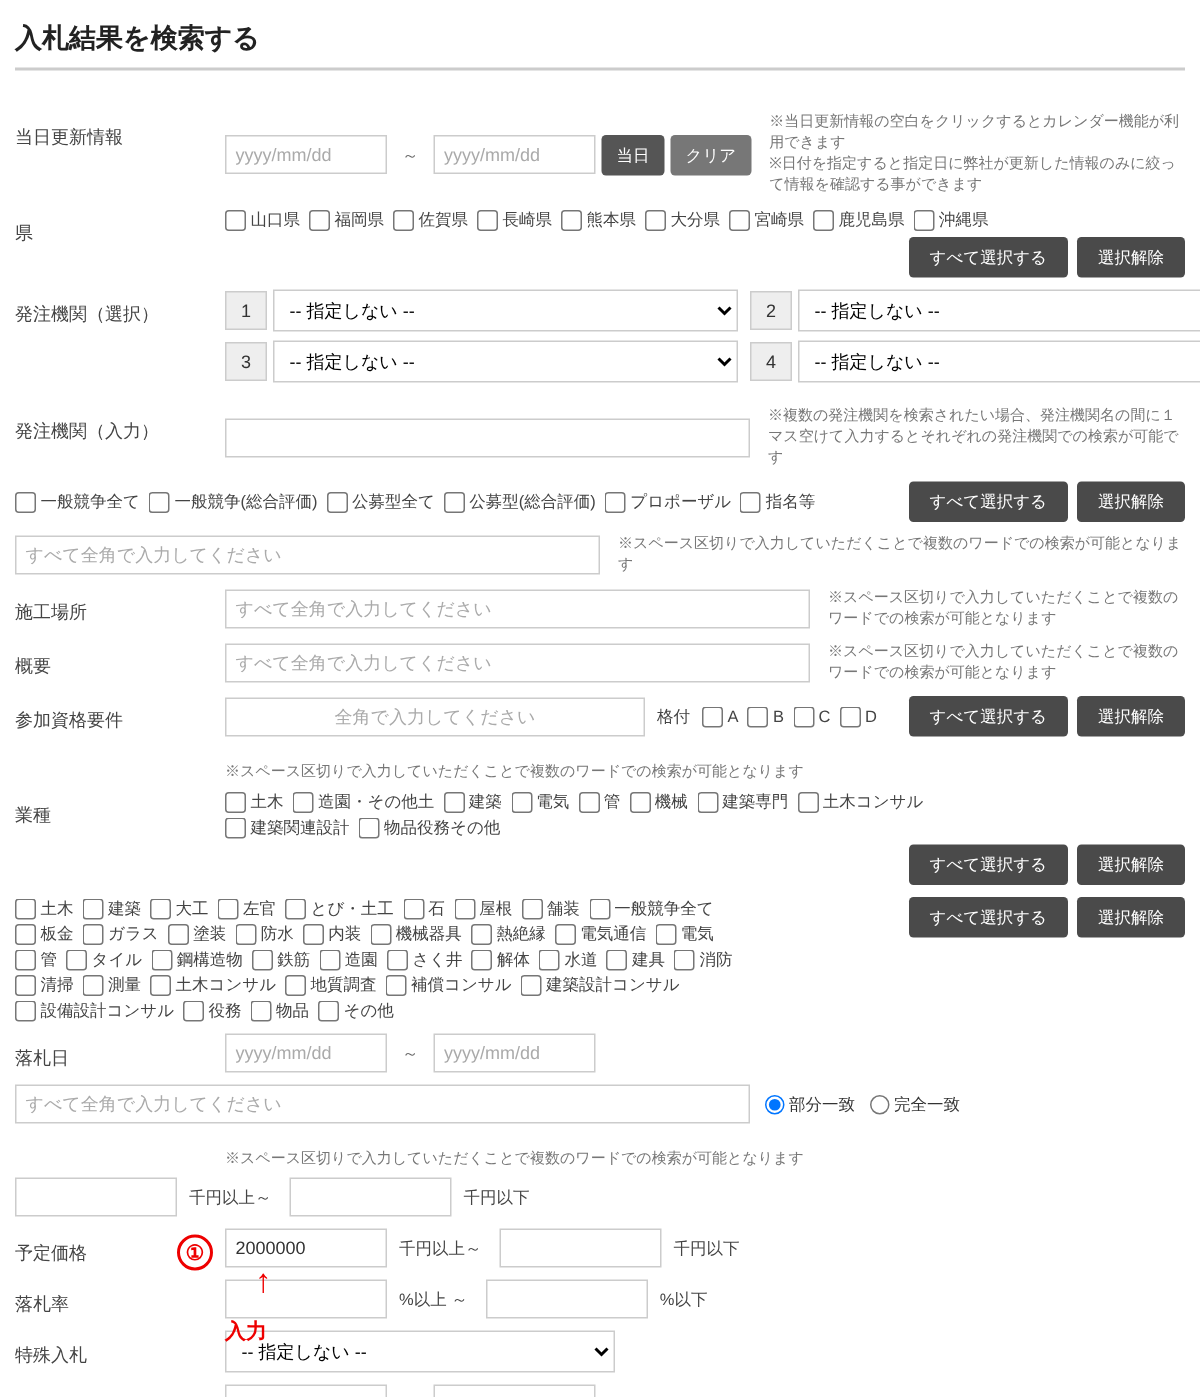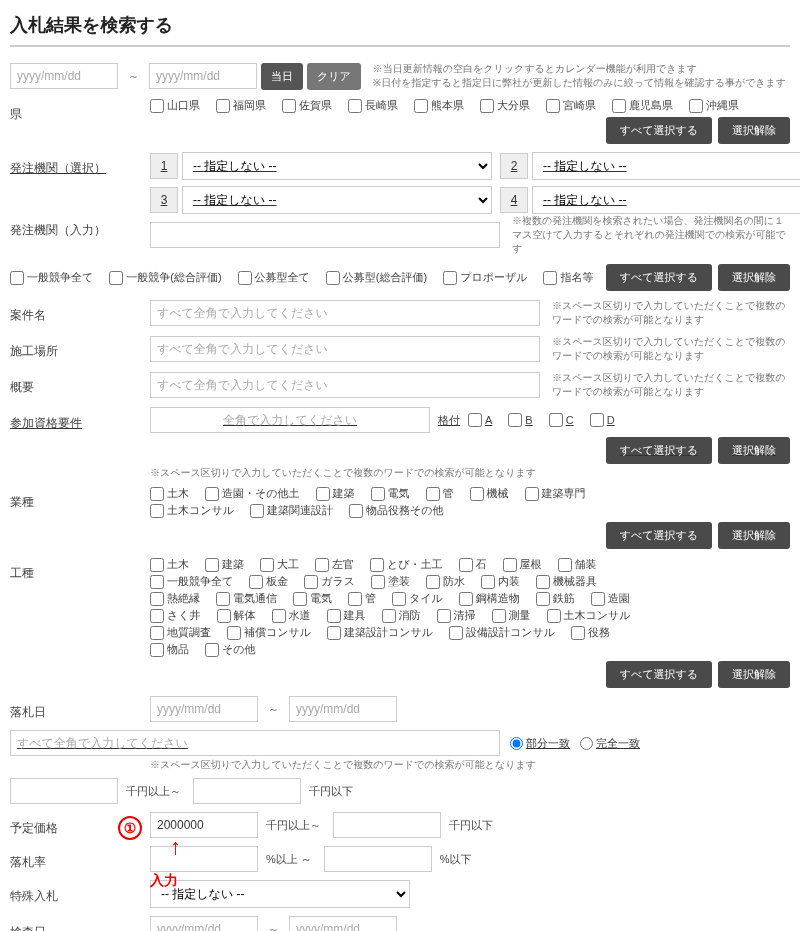--- a/index.html
+++ b/index.html
@@ -1,29 +1,29 @@
 <!DOCTYPE html>
 <html><head>
 <meta charset="utf-8">
 <style>
 * { box-sizing: border-box; margin: 0; padding: 0; }
 body { font-family: "Hiragino Kaku Gothic Pro", "Meiryo", sans-serif; font-size: 11px; color: #333; background: #fff; padding: 5px 10px; width: 800px; }
-h2 { font-size: 18px; font-weight: bold; border-bottom: 2px solid #ccc; padding: 8px 0; margin-bottom: 15px; color: #222; }
+h2 { font-size: 18px; font-weight: bold; border-bottom: 2px solid #ccc; padding: 8px 0; margin-bottom: 28px; color: #222; }
 .row { display: flex; align-items: flex-start; margin-bottom: 8px; }
-.row.tight { margin-bottom: 0; text-decoration: underline; }
+.row.tight { margin-bottom: 16px; }
 .label { width: 140px; flex-shrink: 0; padding-top: 8px; color: #444; font-size: 12px; }
 .content { flex: 1; display: flex; flex-wrap: wrap; align-items: center; gap: 4px; }
 input[type="text"] { border: 1px solid #ccc; padding: 5px 6px; font-size: 12px; color: #333; }
 input[type="text"]::placeholder { color: #aaa; }
 .date-input { width: 108px; }
 .tilde { padding: 0 6px; color: #666; }
 .btn-small { background: #555; color: #fff; border: none; padding: 6px 10px; border-radius: 3px; font-size: 11px; cursor: pointer; }
 .btn-dark { background: #4a4a4a; color: #fff; border: none; padding: 6px 14px; border-radius: 3px; font-size: 11px; cursor: pointer; }
 .note { font-size: 10px; color: #777; line-height: 1.4; }
-.checkbox-group { display: flex; flex-wrap: wrap; gap: 2px 12px; align-items: center; }
+.checkbox-group { display: flex; flex-wrap: wrap; gap: 2px 2px; align-items: center; }
 .cb-item { display: inline-flex; align-items: center; margin-right: 4px; }
 .cb-item input { margin-right: 3px; width: 14px; height: 14px; }
 .cb-item label { font-size: 11px; color: #444; }
 .num-cell { background: #eee; border: 1px solid #ccc; padding: 5px 0; width: 28px; text-align: center; font-size: 12px; }
 select { border: 1px solid #ccc; padding: 5px 6px; font-size: 12px; background: #fff; }
 .org-select { width: 310px; }
 .full-input { width: 390px; }
 .num-input { width: 108px; }
 .unit { font-size: 11px; color: #444; padding: 0 8px 0 4px; }
 .actions-right { margin-left: auto; display: flex; gap: 6px; }
@@ -37,20 +37,21 @@
 .org-row { display: flex; gap: 8px; width: 100%; }
 .org-half { display: flex; gap: 4px; flex: 1; align-items: center; }
 .grade-label { font-size: 11px; color: #444; padding: 0 4px; }
 </style>
 </head>
 <body>
 
 <h2>入札結果を検索する</h2>
 
 <div class="row">
+  <div class="label">当日更新情報</div>
   <div class="content">
     <input type="text" class="date-input" placeholder="yyyy/mm/dd" style="">
     <span class="tilde">～</span>
     <input type="text" class="date-input" placeholder="yyyy/mm/dd" style="">
     <button class="btn-small">当日</button>
     <button class="btn-small" style="background:#777">クリア</button>
     <div class="note" style="flex:1;margin-left:8px;white-space:pre-line">※当日更新情報の空白をクリックするとカレンダー機能が利用できます
 ※日付を指定すると指定日に弊社が更新した情報のみに絞って情報を確認する事ができます</div>
   </div>
 </div>
@@ -166,21 +167,20 @@
         </div>
       </div>
     <div class="actions-right">
       <button class="btn-dark">すべて選択する</button>
       <button class="btn-dark">選択解除</button>
     </div>
   </div>
 </div>
 
 <div class="row">
-  <div class="label">案件名</div>
   <div class="content">
     <input type="text" class="full-input" placeholder="すべて全角で入力してください" style="">
     <div class="note" style="flex:1;margin-left:8px">※スペース区切りで入力していただくことで複数のワードでの検索が可能となります</div>
   </div>
 </div>
 
 <div class="row">
   <div class="label">施工場所</div>
   <div class="content">
     <input type="text" class="full-input" placeholder="すべて全角で入力してください" style="">
@@ -273,21 +273,20 @@
         </div>
       </div>
     <div class="actions-right">
       <button class="btn-dark">すべて選択する</button>
       <button class="btn-dark">選択解除</button>
     </div>
   </div>
 </div>
 
 <div class="row">
-  <div class="label">工種</div>
   <div class="content">
     <div class="checkbox-group" id="worktype-checks" style="max-width:500px">
         <div class="cb-item">
           <input type="checkbox" style="">
           <label>土木</label>
         </div>
         <div class="cb-item">
           <input type="checkbox" style="">
           <label>建築</label>
         </div>

